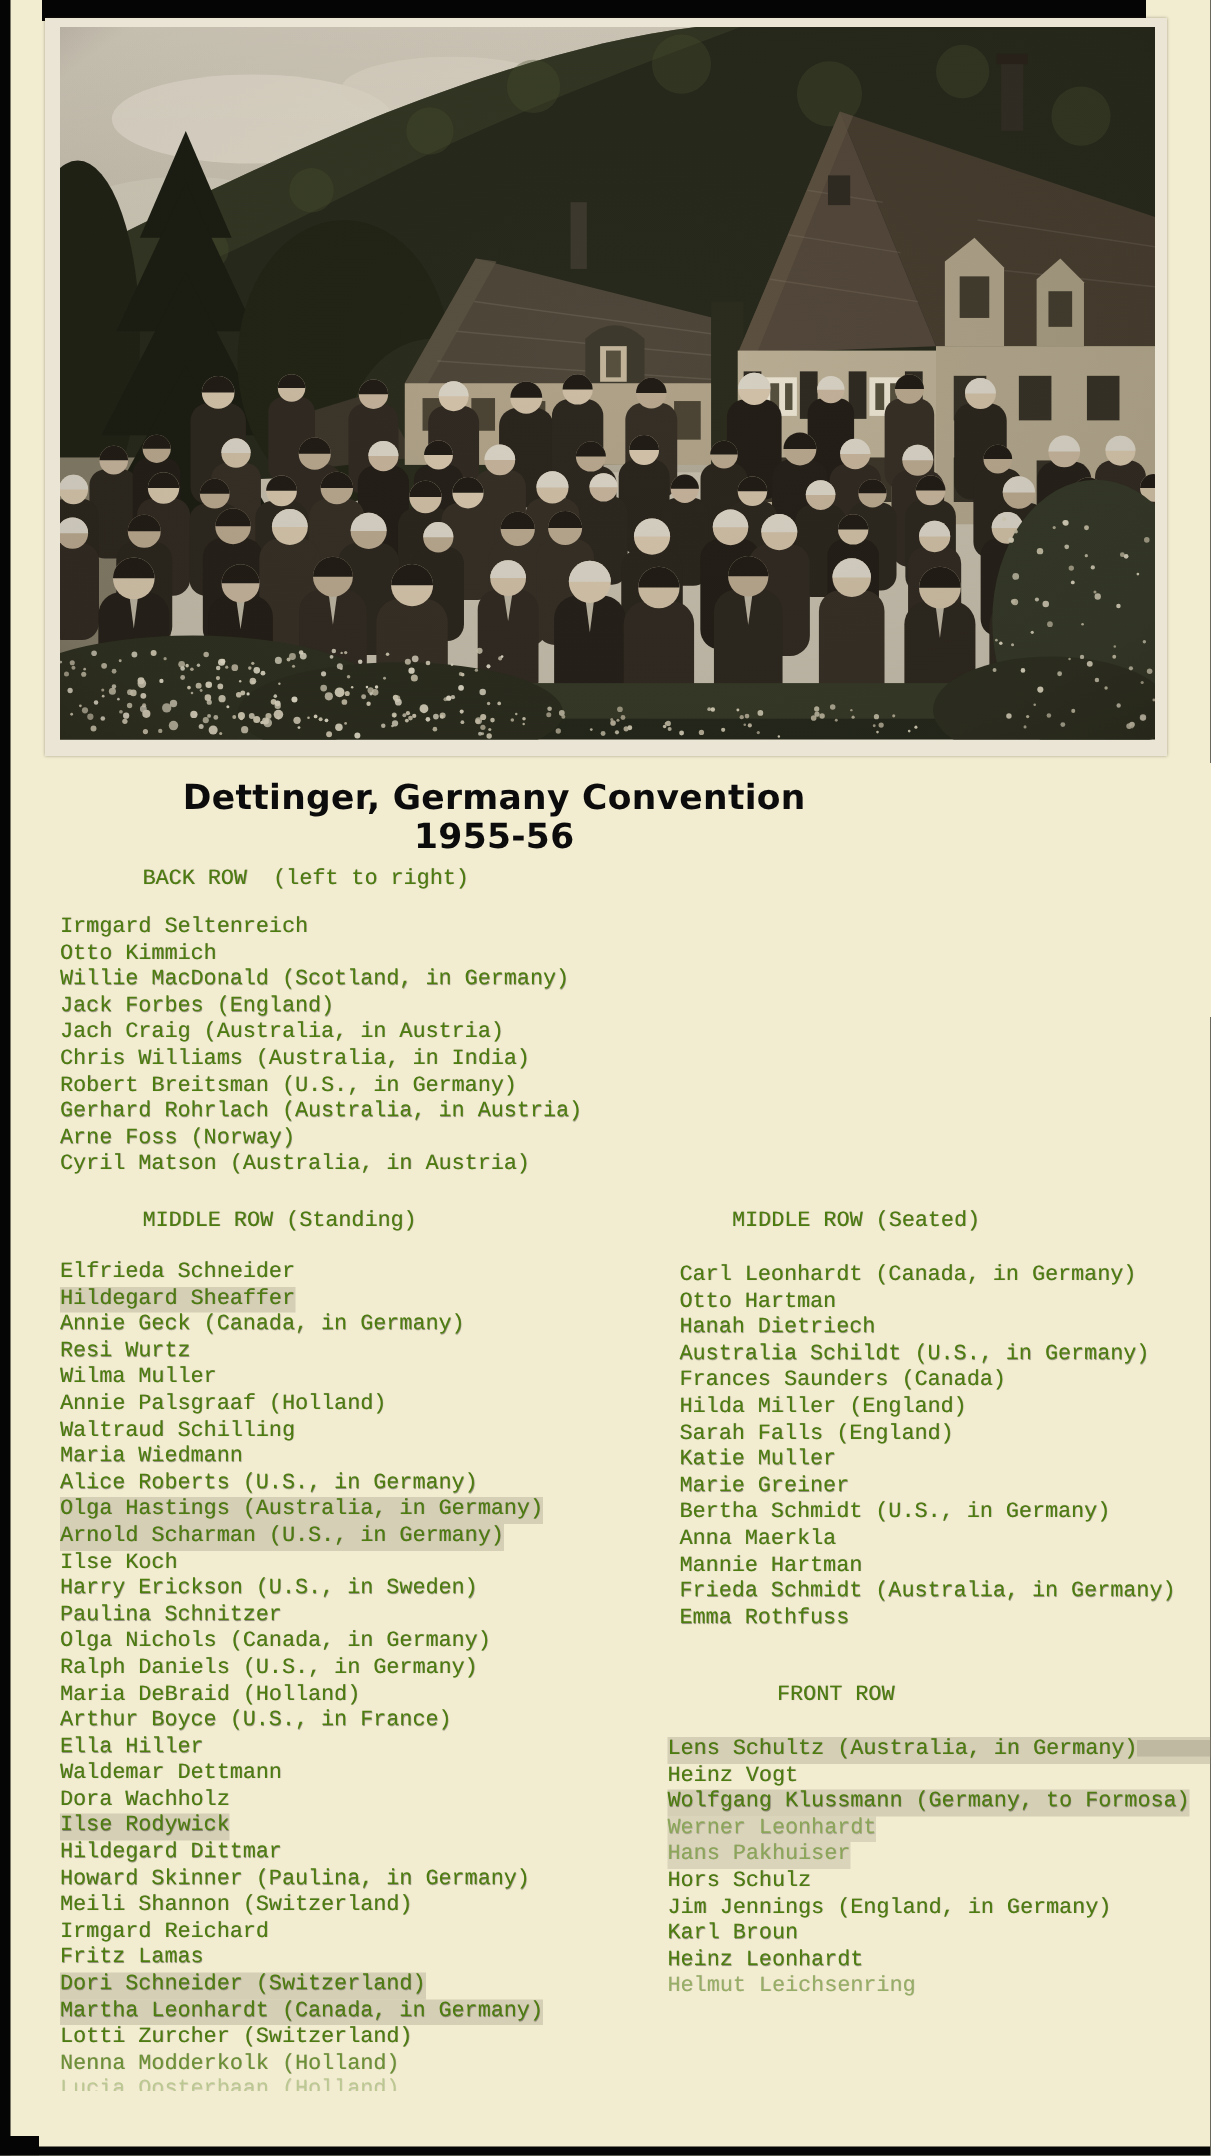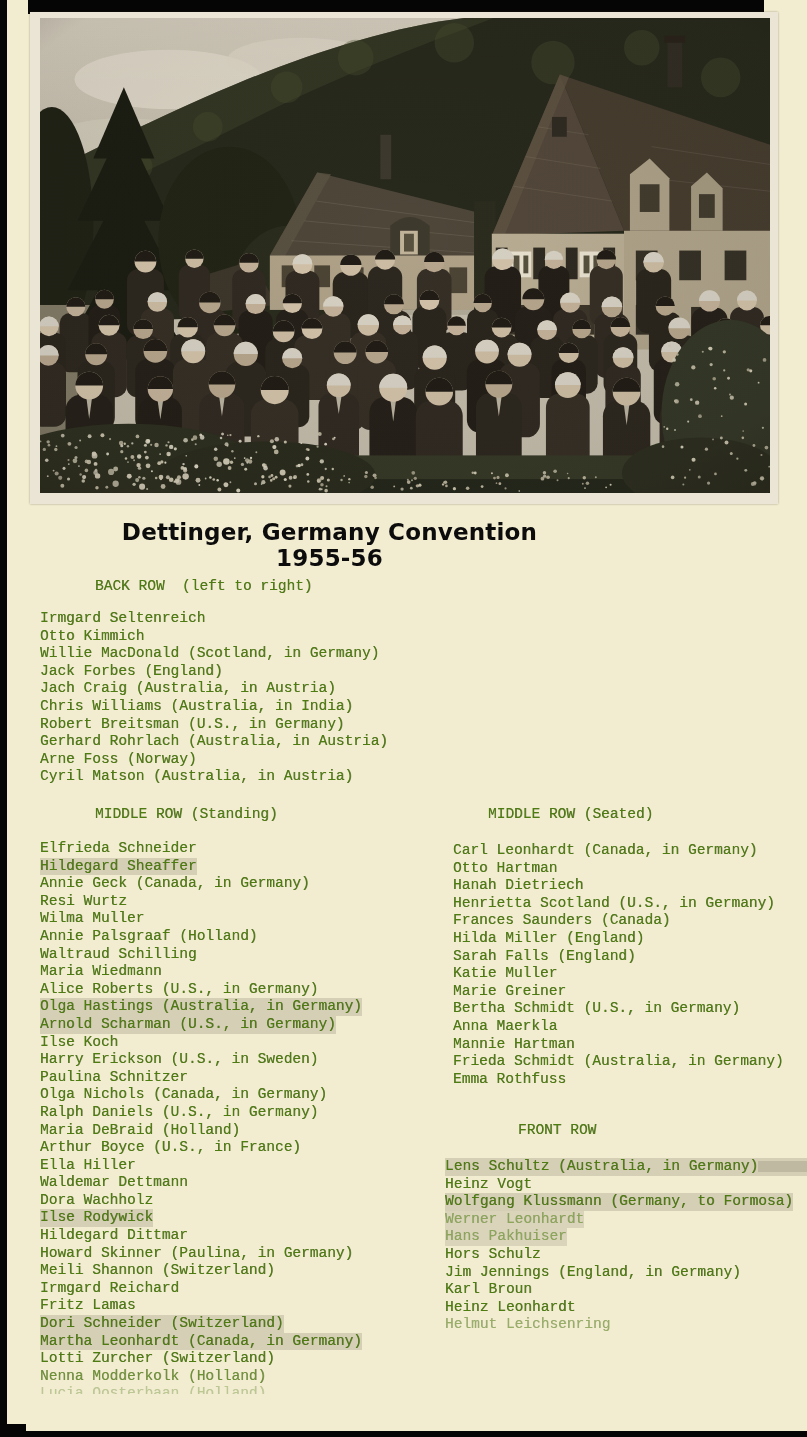--- a/index.html
+++ b/index.html
@@ -783,21 +783,21 @@
       <div class="tline">Lotti Zurcher (Switzerland)</div>
       <div class="tline">Nenna Modderkolk (Holland)</div>
       <div class="tline">Lucia Oosterbaan (Holland)</div>
     </div>
 
   <div class="typed heading" id="seated-heading">MIDDLE ROW (Seated)</div>
   <div class="typed" id="seated-names">
       <div class="tline">Carl Leonhardt (Canada, in Germany)</div>
       <div class="tline">Otto Hartman</div>
       <div class="tline">Hanah Dietriech</div>
-      <div class="tline">Henrietta Scotland (U.S., in Germany)</div>
+      <div class="tline">Australia Schildt (U.S., in Germany)</div>
       <div class="tline">Frances Saunders (Canada)</div>
       <div class="tline">Hilda Miller (England)</div>
       <div class="tline">Sarah Falls (England)</div>
       <div class="tline">Katie Muller</div>
       <div class="tline">Marie Greiner</div>
       <div class="tline">Bertha Schmidt (U.S., in Germany)</div>
       <div class="tline">Anna Maerkla</div>
       <div class="tline">Mannie Hartman</div>
       <div class="tline">Frieda Schmidt (Australia, in Germany)</div>
       <div class="tline">Emma Rothfuss</div>

